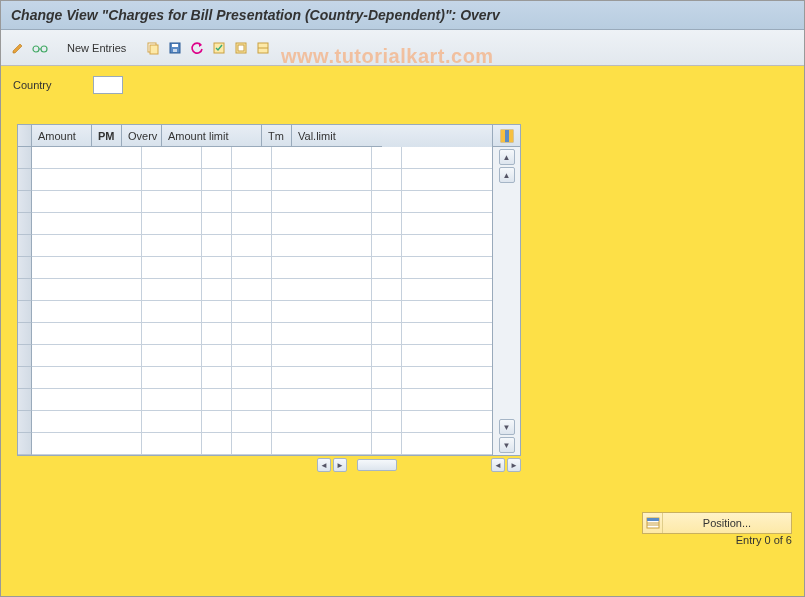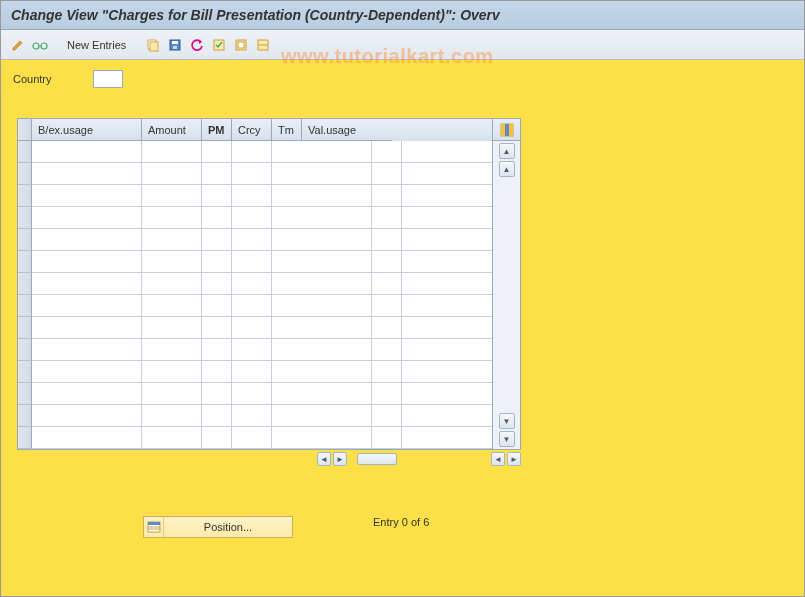--- a/index.html
+++ b/index.html
@@ -27,21 +27,21 @@
       color: #333;
     }
     
     .toolbar {
       background: linear-gradient(to bottom, #eef2f6, #e2e8ee);
       border-bottom: 1px solid #bbb;
       padding: 4px 8px;
       display: flex;
       align-items: center;
       gap: 4px;
-      height: 30px;
+      height: 36px;
     }
     .toolbar .icon-btn {
       width: 18px;
       height: 18px;
       display: inline-flex;
       align-items: center;
       justify-content: center;
       cursor: pointer;
       border-radius: 2px;
     }
@@ -191,23 +191,24 @@
       cursor:pointer;font-size:8px;color:#556;
     }
     .hscroll-row .track {
       width: 40px; height:12px;
       border:1px solid #a5b5c6;
       background: linear-gradient(to bottom,#f5f8fb,#dde5ee);
       border-radius:2px;
     }
     
     .foot-row {
-      margin-top: 48px;
-      display: flex;
-      align-items: flex-start;
+      margin-top: 38px;
+      display: flex;
+      align-items: flex-end;
+      flex-direction: column;
     }
     .pos-btn {
       margin-left: 130px;
       width: 150px;
       height: 22px;
       background: linear-gradient(to bottom, #fff2c8, #fde9a8);
       border: 1px solid #c9b060;
       display:flex;
       align-items:center;
       cursor:pointer;
@@ -292,26 +293,26 @@
 
   <div class="field-row">
     <span class="field-label">Country</span>
     <div class="field-input"></div>
   </div>
 
   <div class="table-wrap">
     <div class="table-grid">
       <div class="grid-header">
         <div class="rowhandle" style="height:22px;border-bottom:1px solid #9ab;"></div>
-        <div class="hcell col-bex">B/ex.usage</div>
         <div class="hcell col-chgtyp">Amount</div>
         <div class="hcell col-pm">PM</div>
-        <div class="hcell col-crcy">Crcy</div>
+        <div class="hcell col-crcy">Overv</div>
+        <div class="hcell col-amount">Amount limit</div>
         <div class="hcell col-tm">Tm</div>
-        <div class="hcell col-valfrom" style="border-right:none;">Val.usage</div>
+        <div class="hcell col-valfrom" style="border-right:none;">Val.limit</div>
       </div>
       <div class="grid-body" id="grid-body">
           <div class="grid-row">
             <div class="rowhandle"></div>
             <div class="cell col-bex"></div>
             <div class="cell col-chgtyp"></div>
             <div class="cell col-pm"></div>
             <div class="cell col-crcy"></div>
             <div class="cell col-amount"></div>
             <div class="cell col-tm"></div>

